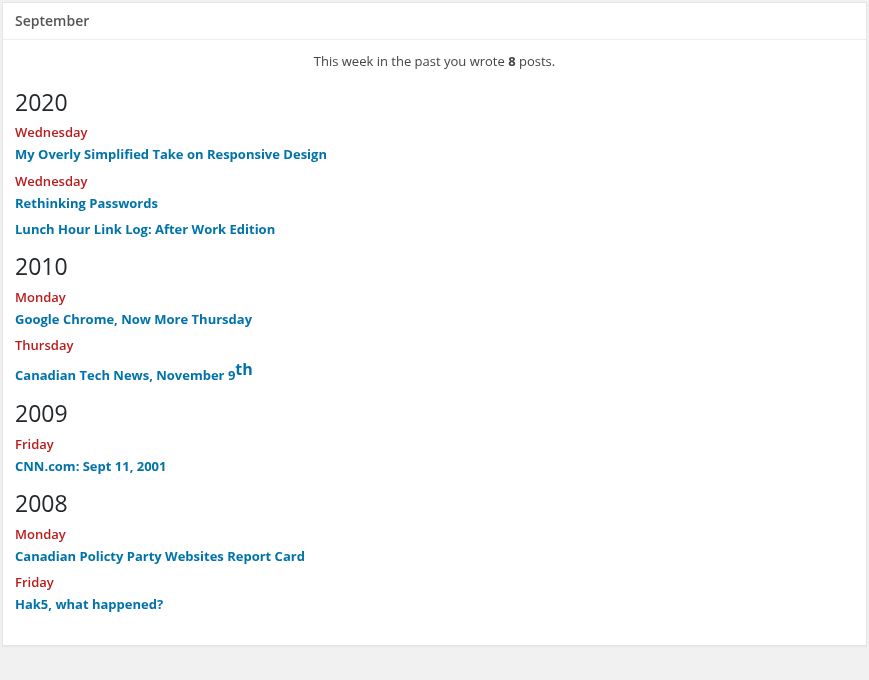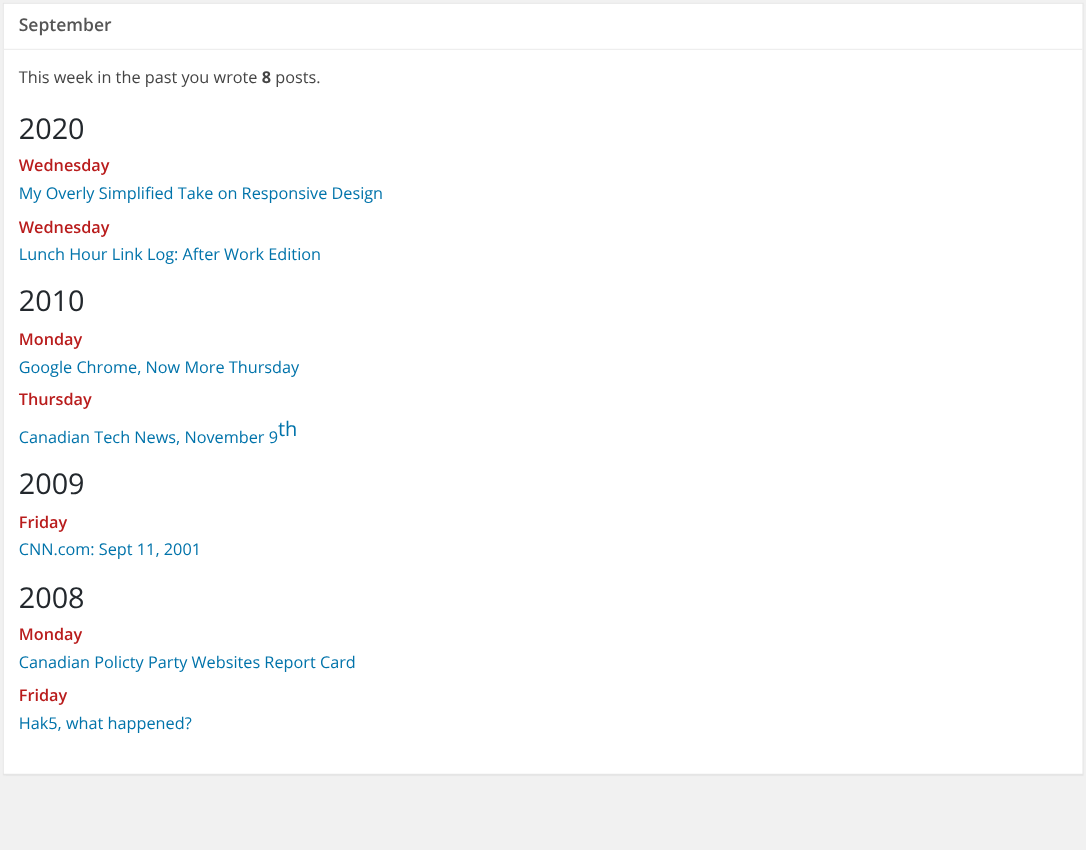--- a/index.html
+++ b/index.html
@@ -31,20 +31,21 @@
       line-height: 1.4;
     }
     .inside {
       padding: 12px;
       padding-bottom: 24px;
     }
     .intro {
       font-size: 13px;
       color: #444;
       margin-bottom: 18px;
+      text-align: center;
     }
     .intro strong {
       font-weight: 700;
     }
     .year {
       font-size: 23px;
       color: #23282d;
       font-weight: 400;
       margin-top: 14px;
       margin-bottom: 4px;
@@ -57,21 +58,21 @@
       font-size: 13px;
       color: #b91c1c;
       font-weight: 600;
       margin-top: 6px;
       margin-bottom: 4px;
     }
     .post-link {
       display: block;
       font-size: 13px;
       color: #0073aa;
-      font-weight: 400;
+      font-weight: 700;
       text-decoration: none;
       margin-bottom: 8px;
       line-height: 1.4;
     }
     .post-link sup {
       font-size: 16px;
     }
   </style>
 </head>
 <body>
@@ -82,20 +83,21 @@
   </div>
   <div class="inside">
     <p class="intro">
       <span>This week in the past you wrote </span><strong>8</strong><span> posts.</span>
     </p>
     <div id="years-container">
         <h3 class="year">2020</h3>
         <div class="day">Wednesday</div>
         <a class="post-link" href="#"><span>My Overly Simplified Take on Responsive Design</span></a>
         <div class="day">Wednesday</div>
+        <a class="post-link" href="#"><span>Rethinking Passwords</span></a>
         <a class="post-link" href="#"><span>Lunch Hour Link Log: After Work Edition</span></a>
         <h3 class="year">2010</h3>
         <div class="day">Monday</div>
         <a class="post-link" href="#"><span>Google Chrome, Now More Thursday</span></a>
         <div class="day">Thursday</div>
         <a class="post-link" href="#"><span>Canadian Tech News, November 9</span><sup>th</sup></a>
         <h3 class="year">2009</h3>
         <div class="day">Friday</div>
         <a class="post-link" href="#"><span>CNN.com: Sept 11, 2001</span></a>
         <h3 class="year">2008</h3>

